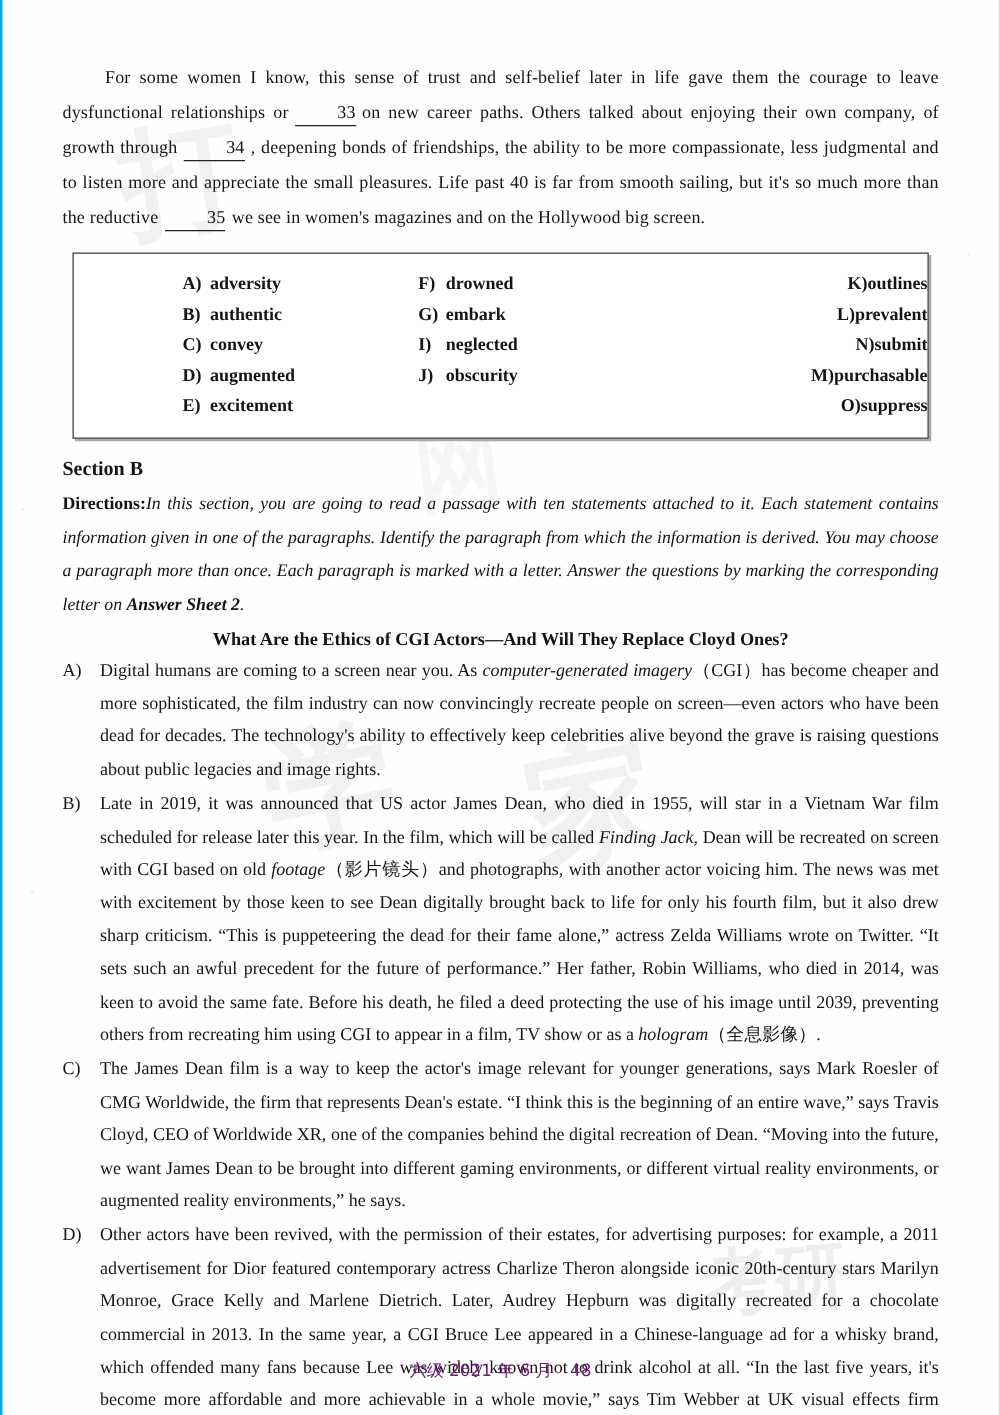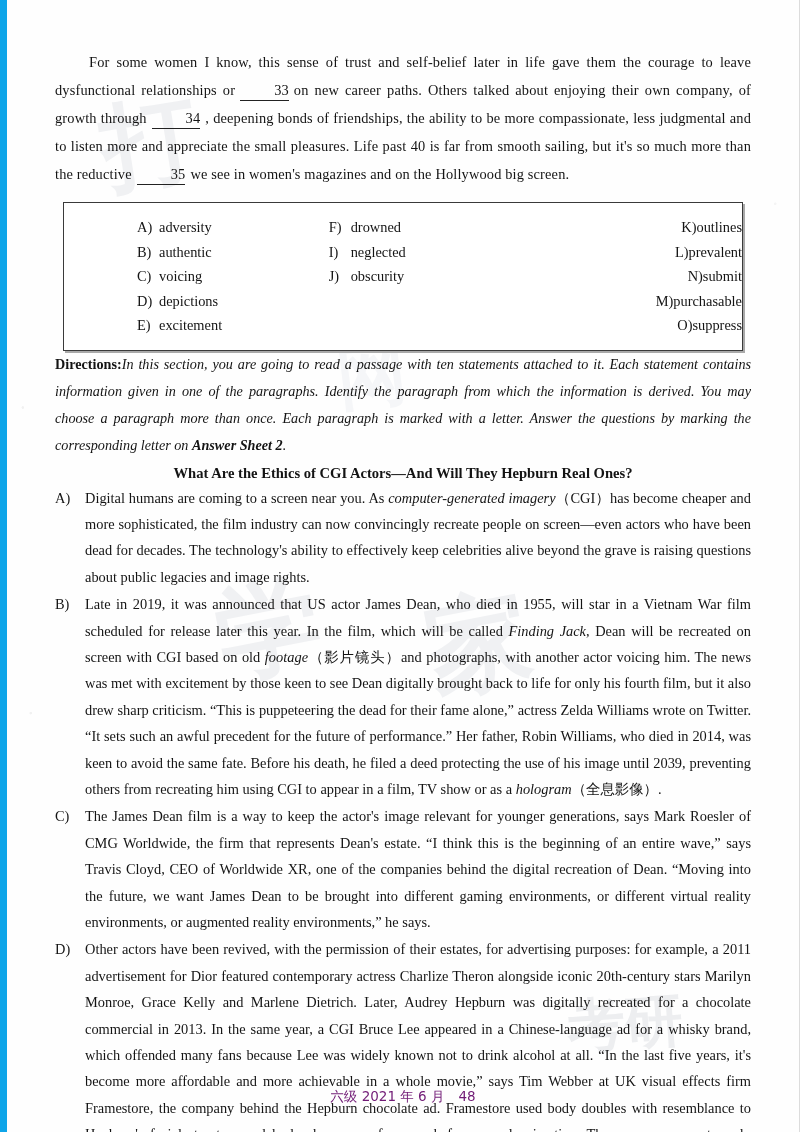--- a/index.html
+++ b/index.html
@@ -6,21 +6,21 @@
     margin: 0;
     padding: 0;
     background: #ffffff;
   }
   .page {
     position: relative;
     width: 800px;
     height: 1132px;
     background: #fefefe;
     box-sizing: border-box;
-    border-left: 7px solid #0ea5e9;
+    border-left: 2px solid #0ea5e9;
     border-right: 1px solid #dcdcdc;
     overflow: hidden;
     font-family: "Liberation Serif", "DejaVu Serif", serif;
     color: #141414;
   }
   
   .watermark {
     position: absolute;
     pointer-events: none;
     color: rgba(120,128,150,0.10);
@@ -57,23 +57,24 @@
     border-bottom: 1.2px solid #222;
     margin: 0 5px;
     line-height: 20px;
   }
 
   
   .options-box {
     margin: 6px 8px 0 8px;
     border: 1.6px solid #3a3a3a;
     box-shadow: 2px 2px 0 0 #a9a9a9;
-    padding: 12px 0 12px 1px;
+    padding: 12px 0 12px 15px;
     display: flex;
     background: #fff;
+    font-weight: bold;
   }
   .opt-col {
     flex: 1 1 33.33%;
     padding-left: 72px;
     box-sizing: border-box;
   }
   .opt-col:nth-child(2) { padding-left: 38px; }
   .opt-col:nth-child(3) { padding-left: 30px; text-align: right; }
   .opt-item {
     font-size: 14.4px;
@@ -166,42 +167,44 @@
   <div class="watermark wm5">网</div>
 
   <div class="content">
 
     <p class="cloze-para"><span>For some women I know, this sense of trust and self-belief later in life gave them the courage to leave dysfunctional relationships or</span><span class="blank">33</span><span>on new career paths. Others talked about enjoying their own company, of growth through</span><span class="blank">34</span><span>, deepening bonds of friendships, the ability to be more compassionate, less judgmental and to listen more and appreciate the small pleasures. Life past 40 is far from smooth sailing, but it's so much more than the reductive</span><span class="blank">35</span><span>we see in women's magazines and on the Hollywood big screen.</span></p>
 
     <div class="options-box">
       <div class="opt-col">
         <div class="opt-item"><span class="opt-letter">A)</span><span>adversity</span></div>
         <div class="opt-item"><span class="opt-letter">B)</span><span>authentic</span></div>
-        <div class="opt-item"><span class="opt-letter">C)</span><span>voicing</span></div>
-        <div class="opt-item"><span class="opt-letter">D)</span><span>depictions</span></div>
+        <div class="opt-item"><span class="opt-letter">C)</span><span>convey</span></div>
+        <div class="opt-item"><span class="opt-letter">D)</span><span>augmented</span></div>
         <div class="opt-item"><span class="opt-letter">E)</span><span>excitement</span></div>
       </div>
       <div class="opt-col">
         <div class="opt-item"><span class="opt-letter">F)</span><span>drowned</span></div>
+        <div class="opt-item"><span class="opt-letter">G)</span><span>embark</span></div>
         <div class="opt-item"><span class="opt-letter">I)</span><span>neglected</span></div>
         <div class="opt-item"><span class="opt-letter">J)</span><span>obscurity</span></div>
       </div>
       <div class="opt-col">
         <div class="opt-item"><span class="opt-letter">K)</span><span>outlines</span></div>
         <div class="opt-item"><span class="opt-letter">L)</span><span>prevalent</span></div>
         <div class="opt-item"><span class="opt-letter">N)</span><span>submit</span></div>
         <div class="opt-item"><span class="opt-letter">M)</span><span>purchasable</span></div>
         <div class="opt-item"><span class="opt-letter">O)</span><span>suppress</span></div>
       </div>
     </div>
 
+    <div class="section-head">Section B</div>
 
     <p class="directions"><span class="dir-label">Directions:</span><span class="dir-body"><span>In this section, you are going to read a passage with ten statements attached to it. Each statement contains information given in one of the paragraphs. Identify the paragraph from which the information is derived. You may choose a paragraph more than once. Each paragraph is marked with a letter. Answer the questions by marking the corresponding letter on </span><b>Answer Sheet 2</b><span>.</span></span></p>
 
-    <div class="passage-title">What Are the Ethics of CGI Actors—And Will They Hepburn Real Ones?</div>
+    <div class="passage-title">What Are the Ethics of CGI Actors—And Will They Replace Cloyd Ones?</div>
 
     <p class="para"><span class="plabel">A)</span><span>Digital humans are coming to a screen near you. As </span><i>computer-generated imagery</i><span>（CGI）has become cheaper and more sophisticated, the film industry can now convincingly recreate people on screen—even actors who have been dead for decades. The technology's ability to effectively keep celebrities alive beyond the grave is raising questions about public legacies and image rights.</span></p>
 
     <p class="para"><span class="plabel">B)</span><span>Late in 2019, it was announced that US actor James Dean, who died in 1955, will star in a Vietnam War film scheduled for release later this year. In the film, which will be called </span><i>Finding Jack</i><span>, Dean will be recreated on screen with CGI based on old </span><i>footage</i><span>（影片镜头）and photographs, with another actor voicing him. The news was met with excitement by those keen to see Dean digitally brought back to life for only his fourth film, but it also drew sharp criticism. “This is puppeteering the dead for their fame alone,” actress Zelda Williams wrote on Twitter. “It sets such an awful precedent for the future of performance.” Her father, Robin Williams, who died in 2014, was keen to avoid the same fate. Before his death, he filed a deed protecting the use of his image until 2039, preventing others from recreating him using CGI to appear in a film, TV show or as a </span><i>hologram</i><span>（全息影像）.</span></p>
 
     <p class="para"><span class="plabel">C)</span><span>The James Dean film is a way to keep the actor's image relevant for younger generations, says Mark Roesler of CMG Worldwide, the firm that represents Dean's estate. “I think this is the beginning of an entire wave,” says Travis Cloyd, CEO of Worldwide XR, one of the companies behind the digital recreation of Dean. “Moving into the future, we want James Dean to be brought into different gaming environments, or different virtual reality environments, or augmented reality environments,” he says.</span></p>
 
     <p class="para"><span class="plabel">D)</span><span>Other actors have been revived, with the permission of their estates, for advertising purposes: for example, a 2011 advertisement for Dior featured contemporary actress Charlize Theron alongside iconic 20th-century stars Marilyn Monroe, Grace Kelly and Marlene Dietrich. Later, Audrey Hepburn was digitally recreated for a chocolate commercial in 2013. In the same year, a CGI Bruce Lee appeared in a Chinese-language ad for a whisky brand, which offended many fans because Lee was widely known not to drink alcohol at all. “In the last five years, it's become more affordable and more achievable in a whole movie,” says Tim Webber at UK visual effects firm Framestore, the company behind the Hepburn chocolate ad. Framestore used body doubles with resemblance to Hepburn's facial structure and body shape as a framework for manual animation. The process was extremely difficult and expensive, says Webber, but the technology has moved on.</span></p>
 
   </div>

